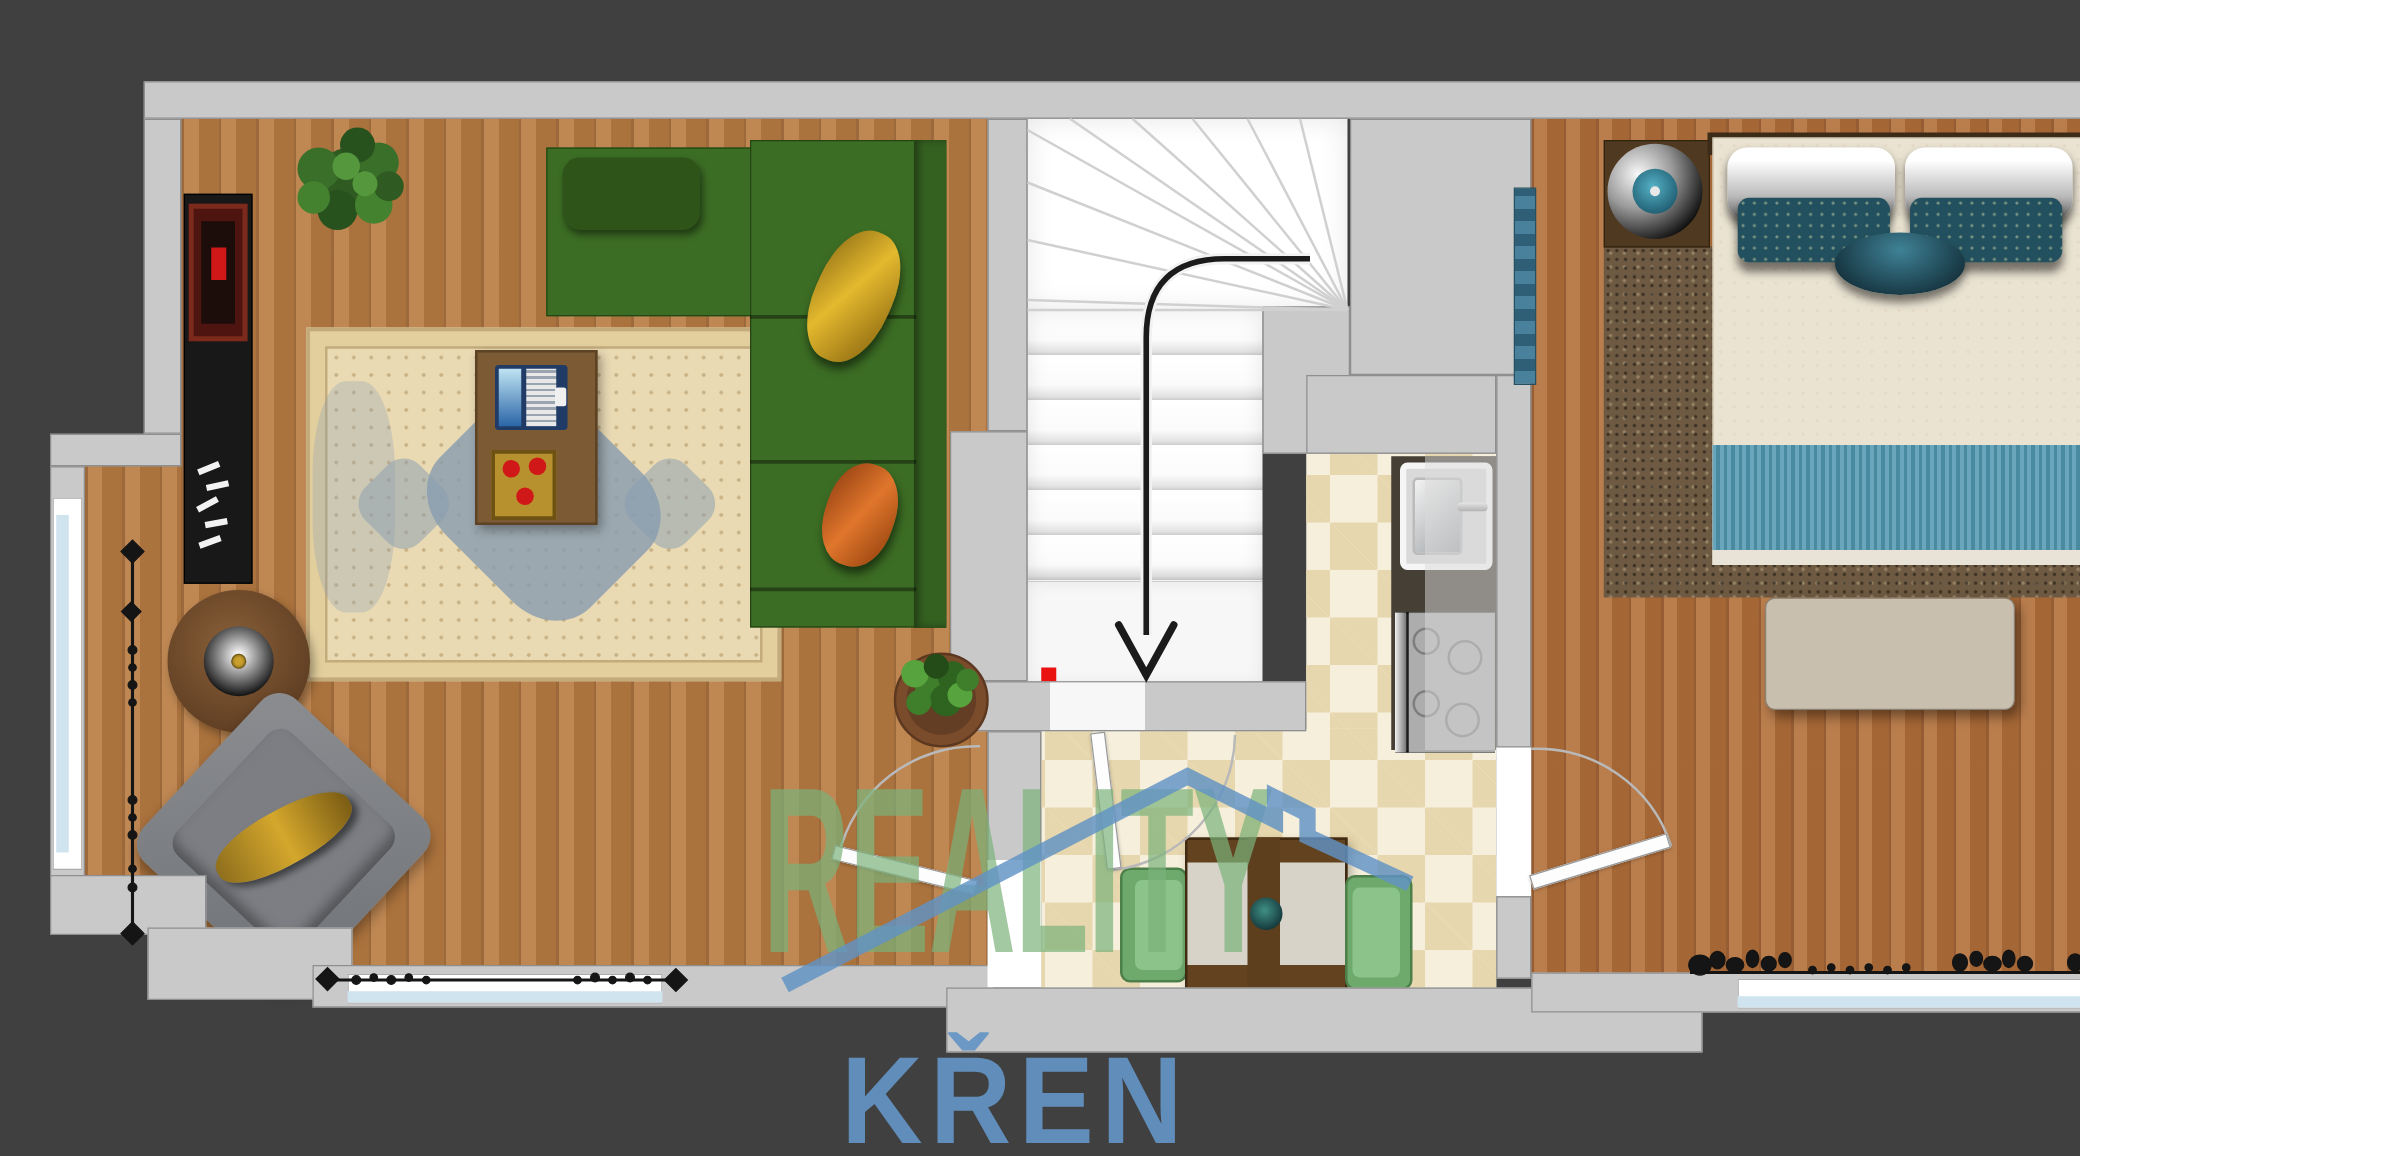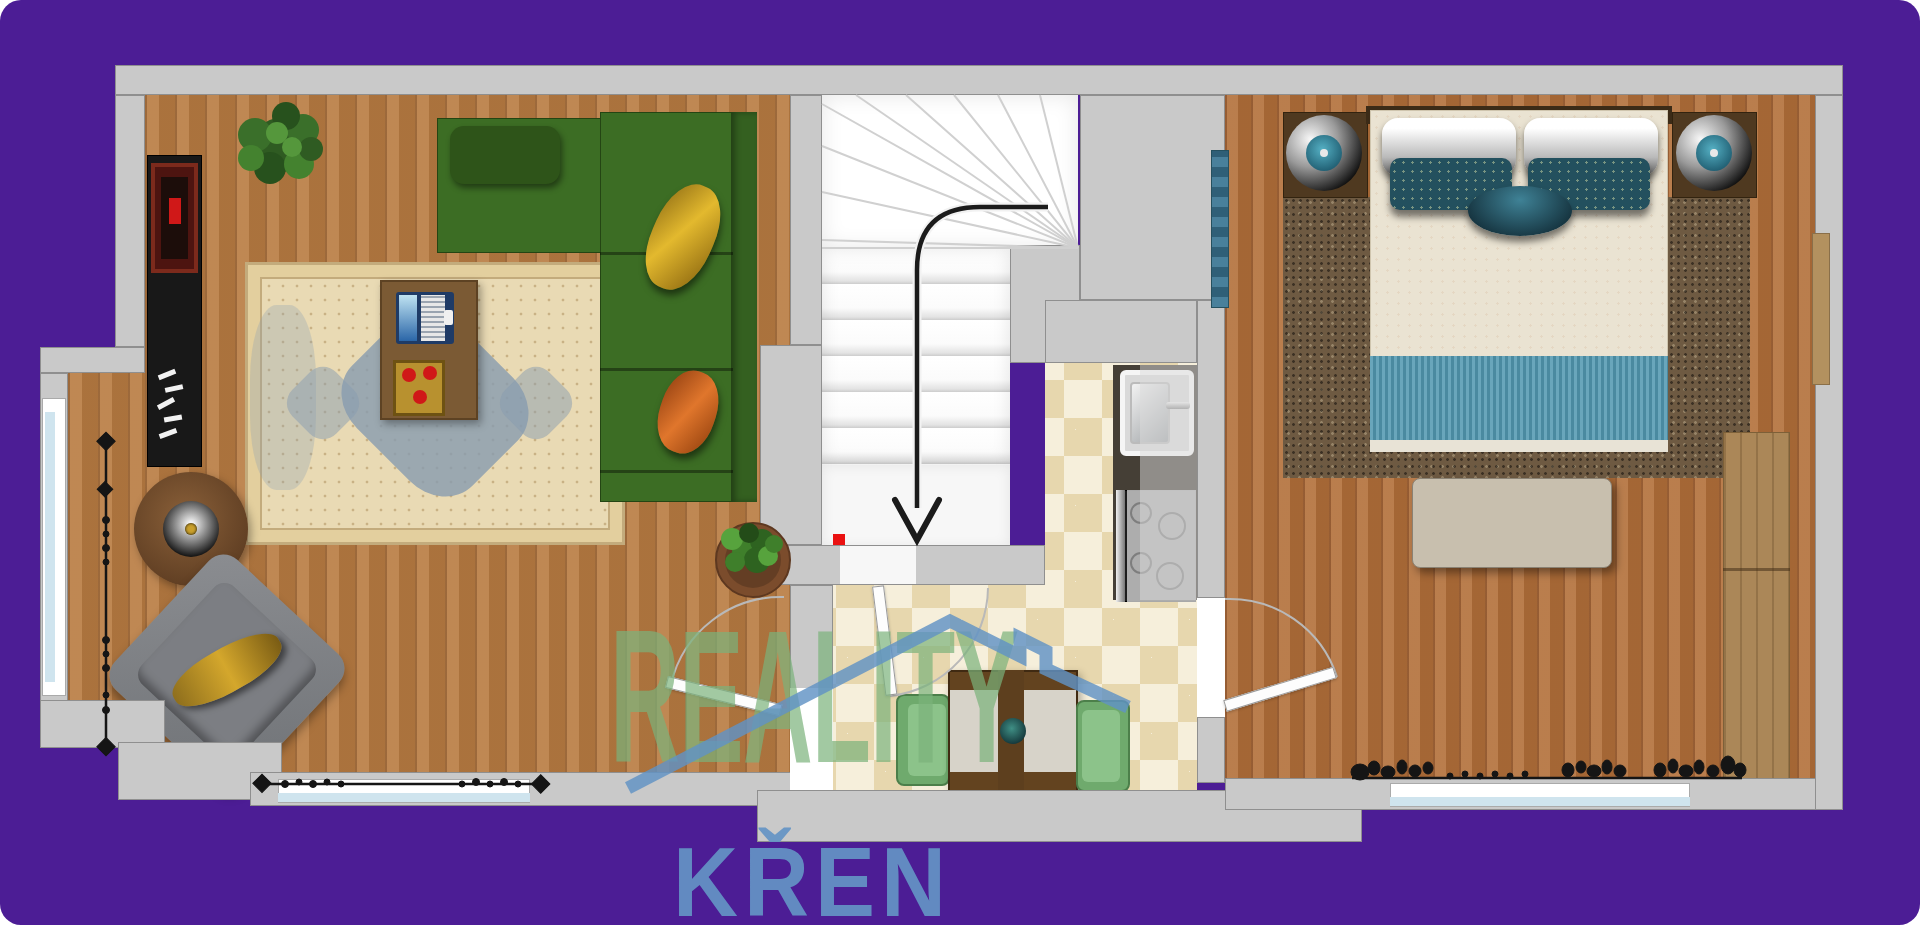--- a/index.html
+++ b/index.html
@@ -1,17 +1,17 @@
 <!DOCTYPE html>
 <html><head>
 <meta charset="utf-8">
 <style>
   html,body{margin:0;padding:0;background:#fff;}
-  .plan{position:relative;width:1920px;height:925px;background:#4c1d95;overflow:hidden;
-        font-family:"Liberation Sans",sans-serif;border-radius:21px;}
+  .plan{position:relative;width:1664px;height:925px;background:#404040;overflow:hidden;
+        font-family:"Liberation Sans",sans-serif;}
   .abs{position:absolute;box-sizing:border-box;}
   .wall{background:#c9c9c9;border:1px solid #8f8f8f;}
   .wood{background-color:#b97c42;
         background-image:
           repeating-linear-gradient(90deg, rgba(92,48,14,0.35) 0 2px, rgba(0,0,0,0) 2px 30px),
           repeating-linear-gradient(90deg, rgba(255,255,255,0.09) 0 14px, rgba(0,0,0,0.08) 14px 30px);}
   .wood2{background-color:#b26f39;
         background-image:
           repeating-linear-gradient(90deg, rgba(92,40,10,0.38) 0 2px, rgba(0,0,0,0) 2px 26px),
           repeating-linear-gradient(90deg, rgba(255,255,255,0.10) 0 13px, rgba(0,0,0,0.08) 13px 26px);}

